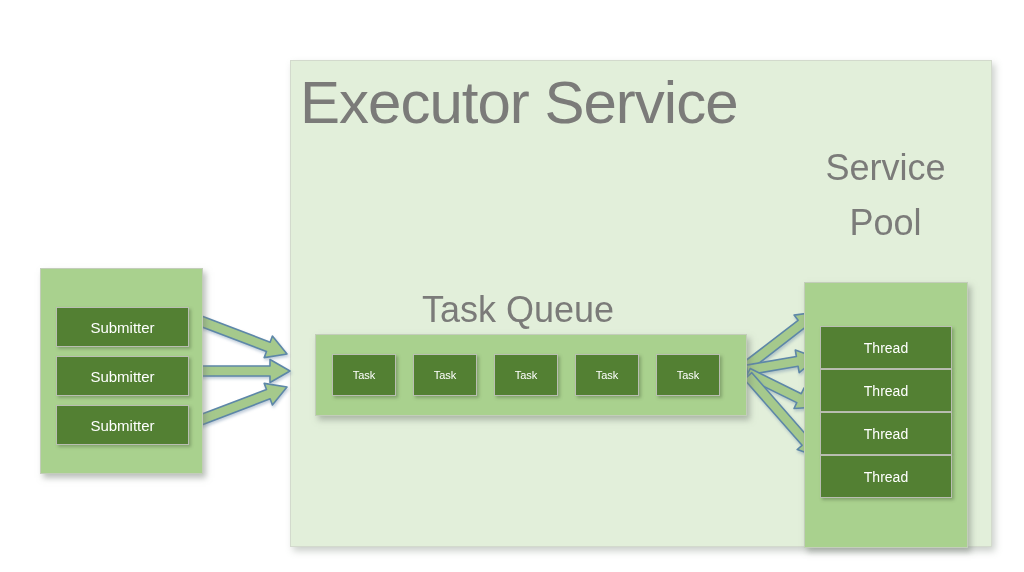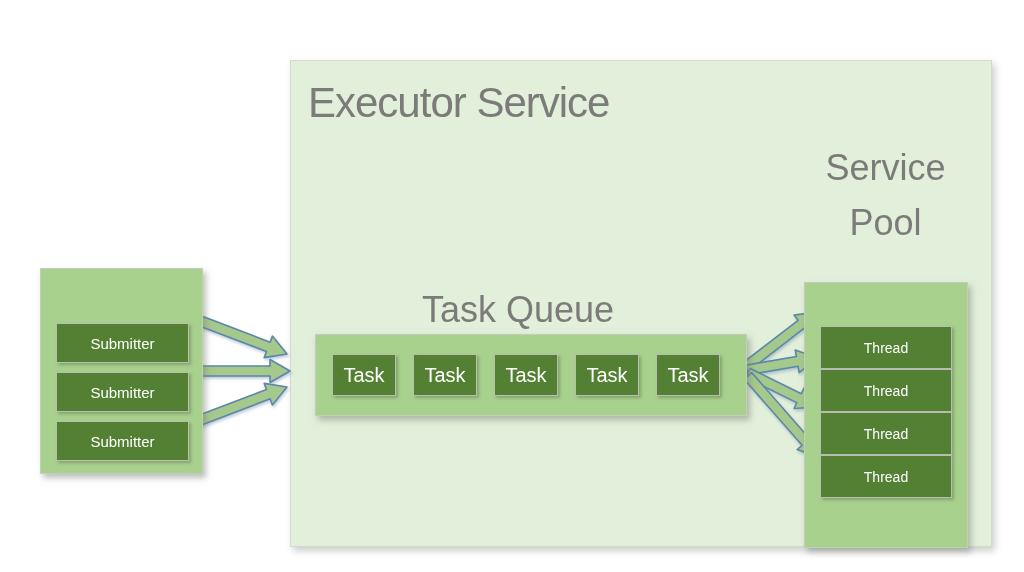--- a/index.html
+++ b/index.html
@@ -29,21 +29,21 @@
     background: var(--group-fill, #a9d18e);
     border: 1px solid #c3cdba;
     box-shadow: 3px 4px 6px rgba(120,130,120,0.5);
     display: flex;
     box-sizing: border-box;
   }
   #submitters-box {
     left: 40px; top: 268px;
     width: 163px; height: 206px;
     flex-direction: column;
-    padding: 54px 15px;
+    padding: 38px 15px;
     gap: 9px;
   }
   #queue-box {
     left: 315px; top: 334px;
     width: 432px; height: 82px;
     flex-direction: row;
     padding: 19px 16px 21px 16px;
     gap: 17px;
   }
   #threadpool-box {
@@ -59,37 +59,36 @@
     border: 1px solid #b9beb2;
     color: var(--item-text, #ffffff);
     display: flex;
     align-items: center;
     justify-content: center;
     box-shadow: 2px 2px 3px rgba(60,80,50,0.35);
     box-sizing: border-box;
     flex: 0 0 auto;
   }
   .submitter-item { width: 133px; height: 40px; font-size: 15px; }
-  .task-item      { width: 64px;  height: 42px; font-size: 20px; }
+  .task-item      { width: 64px;  height: 42px; font-size: 11px; }
   .thread-item    { width: 132px; height: 43px; font-size: 14px; }
   
   .diagram-label {
     position: absolute;
     color: var(--label-text, #7b7b79);
     text-align: center;
   }
   #executor-title {
     left: 300px; top: 72px;
     width: 480px;
-    font-size: 42px;
+    font-size: 60px;
     line-height: 62px;
     text-align: left;
     letter-spacing: -1px;
     white-space: nowrap;
-    margin-left: 8px;
   }
   #submitters-label {
     left: 16px; top: 156px;
     width: 210px;
     font-size: 36px;
     line-height: 56px;
   }
   #queue-label {
     left: 358px; top: 290px;
     width: 320px;

